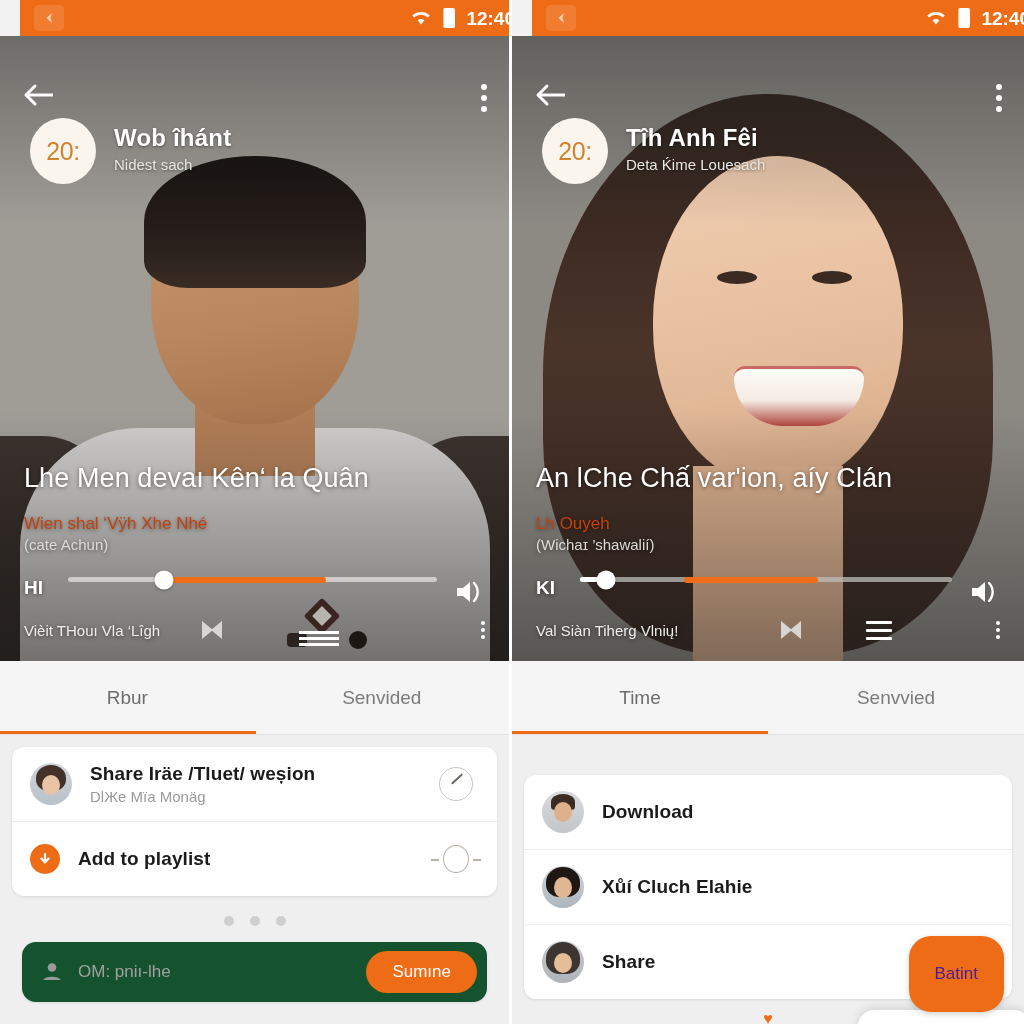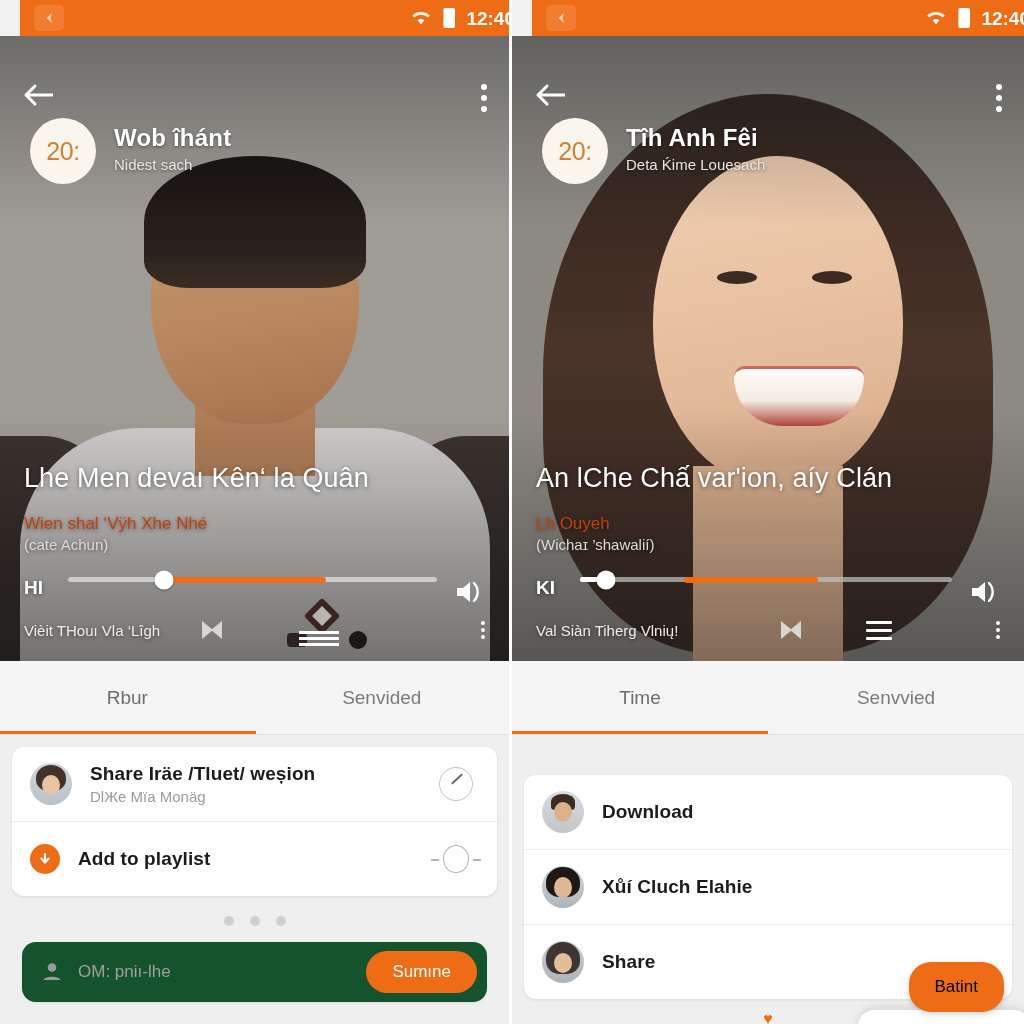--- a/index.html
+++ b/index.html
@@ -318,22 +318,22 @@
   }
 
   .heart {
     position:absolute; left:50%; transform:translateX(-50%);
     bottom: 32px; color:#ef6c16; font-size: 16px;
   }
 
   
   .float-batint {
     position:absolute; right: 20px; bottom: 48px;
-    background:#ee6c16; color:#000000; border:none; border-radius: 22px;
-    padding: 15px 26px; font-size:17px; font-family:"Liberation Sans", sans-serif;
+    background:#ee6c16; color:#4c1d95; border:none; border-radius: 22px;
+    padding: 28px 26px; font-size:17px; font-family:"Liberation Sans", sans-serif;
     cursor:pointer; z-index: 6;
     box-shadow: 0 2px 6px rgba(0,0,0,0.18);
   }
   .float-menu {
     position:absolute; right: -6px; bottom: -10px;
     background:#ffffff; border-radius: 16px 16px 0 0;
     box-shadow: 0 -2px 10px rgba(0,0,0,0.12);
     width: 172px; height: 60px; z-index: 5;
     display:flex; align-items:center; gap: 12px; padding: 0 18px;
   }

